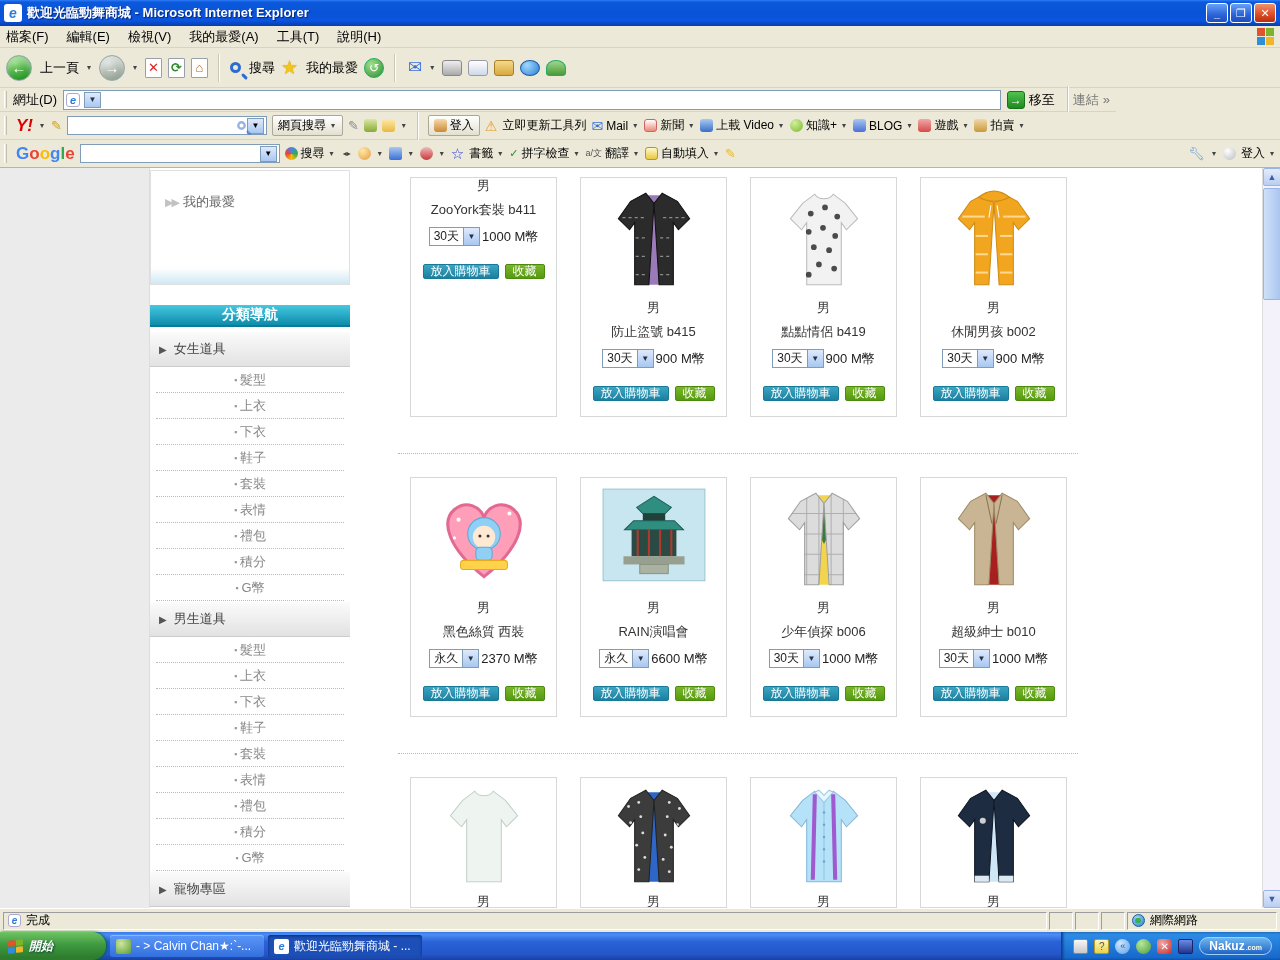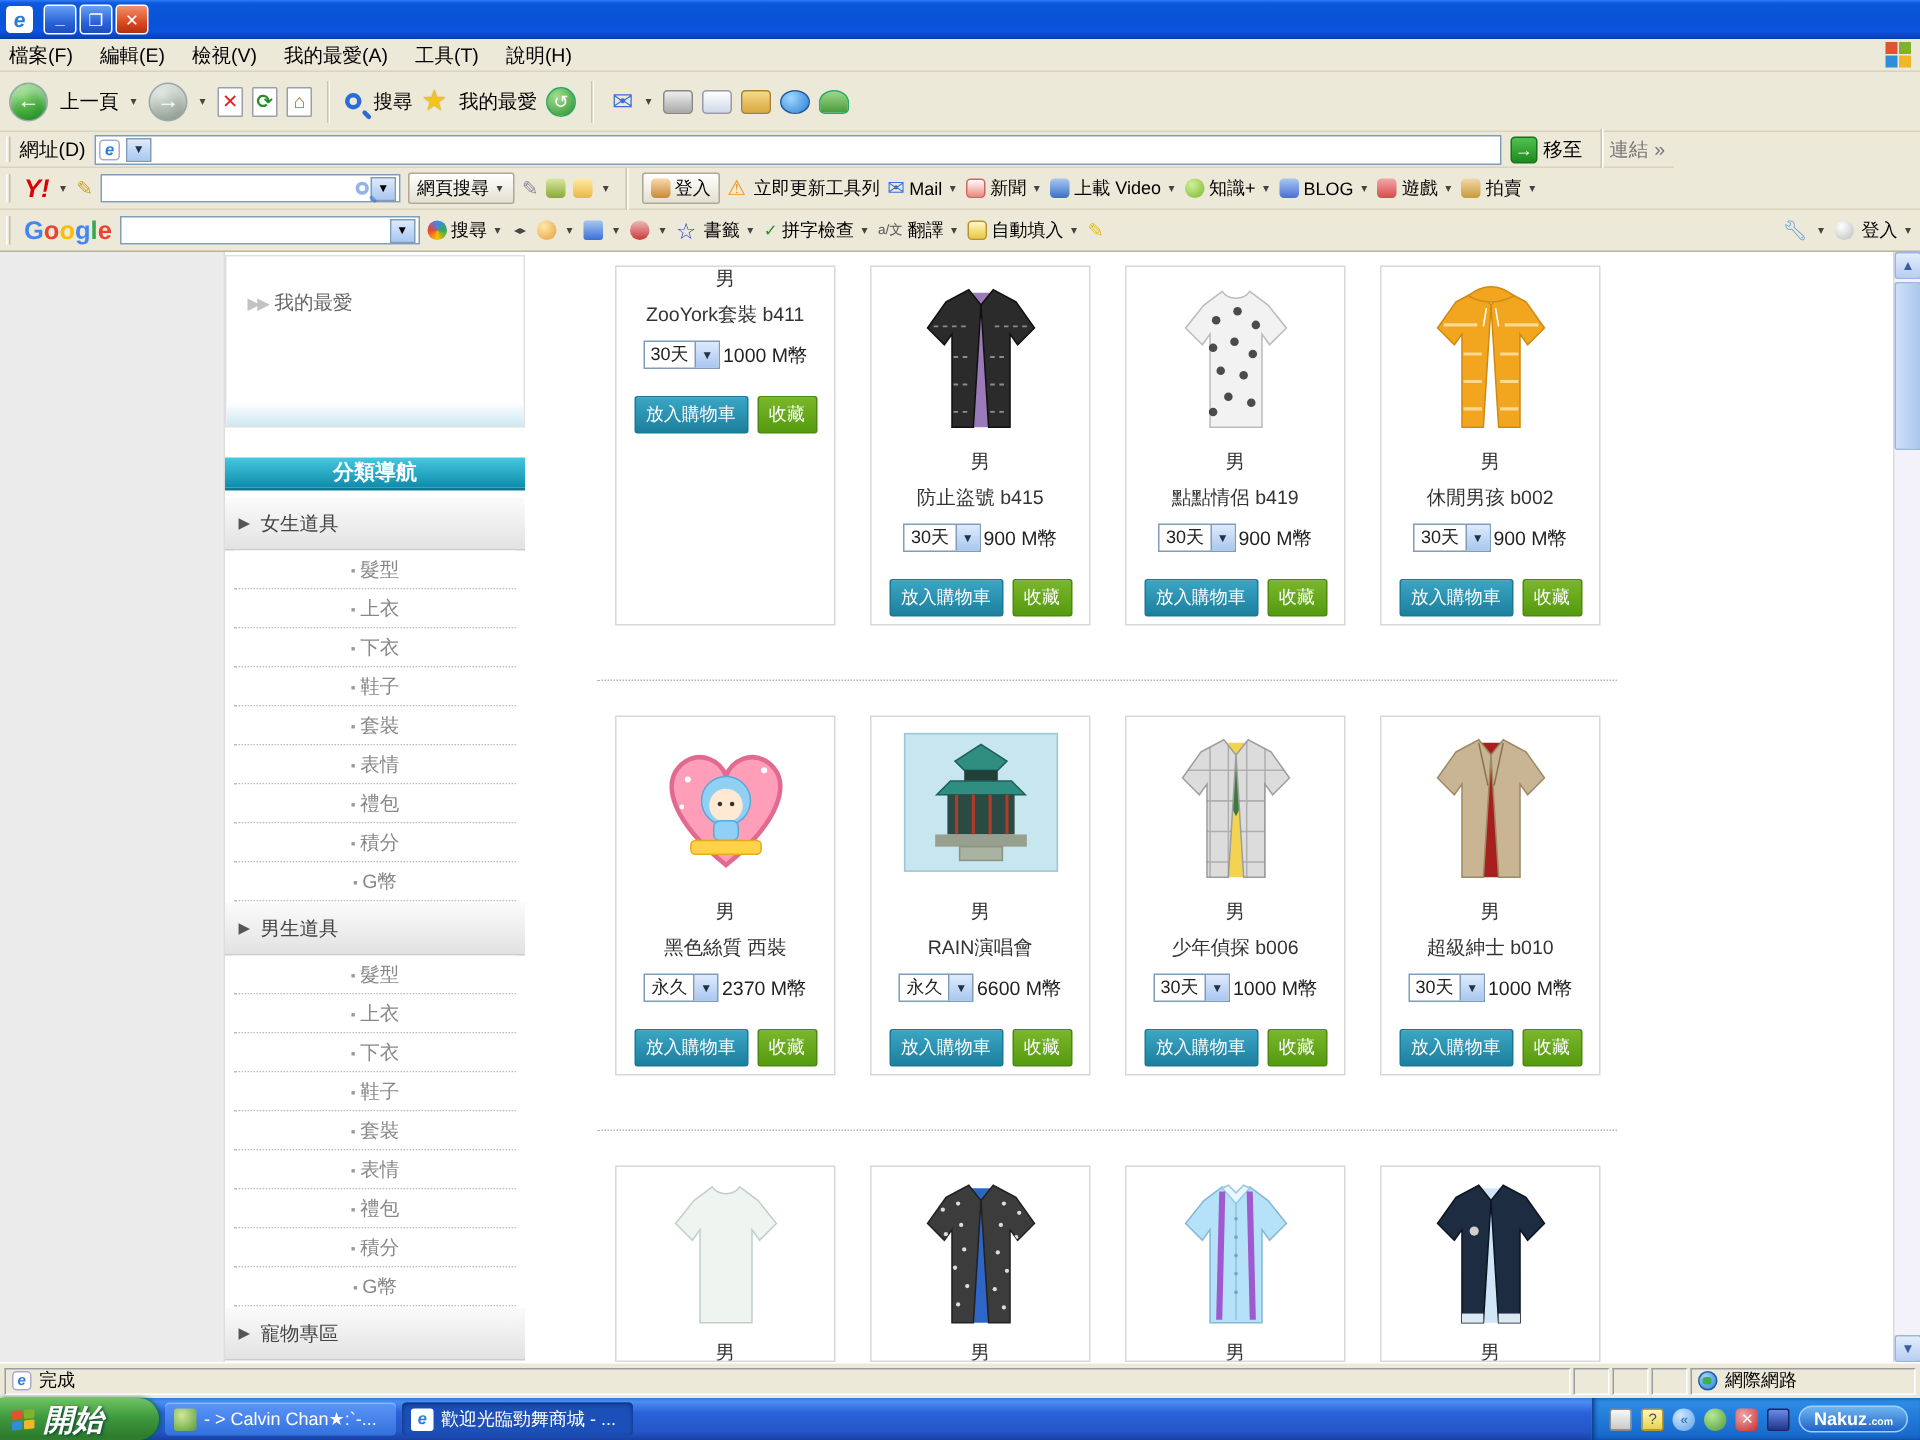--- a/index.html
+++ b/index.html
@@ -100,21 +100,21 @@
 .pimg svg{width:112px;height:116px}
 .pgender{font-size:13px;color:#333;line-height:16px}
 .pname{font-size:13px;color:#333;margin-top:7px}
 .prow{display:flex;align-items:center;margin-top:8px;gap:2px}
 .sel{display:inline-flex;align-items:center;border:1px solid #7f9db9;background:#fff;height:19px}
 .sel .selt{font-size:12px;padding:0 4px;color:#222}
 .sel .sela{width:16px;height:17px;background:linear-gradient(#dfeafc,#a8c7f0);border-left:1px solid #7f9db9;
  display:inline-flex;align-items:center;justify-content:center;font-size:8px;color:#234}
 .price{font-size:13px;color:#222}
 .pbtns{display:flex;gap:6px;margin-top:18px}
-.btn-cart,.btn-fav{height:25px;display:inline-flex;align-items:center;padding:0 7px;color:#fff;font-size:12px;
+.btn-cart,.btn-fav{height:15px;display:inline-flex;align-items:center;padding:0 7px;color:#fff;font-size:12px;
  border-radius:2px;border:1px solid #187a97;background:linear-gradient(#3aa6c4,#1d7f9e)}
 .btn-fav{border-color:#4c8a0e;background:linear-gradient(#7ab62a,#559a10)}
 
 #vscroll{position:absolute;top:168px;right:0;width:18px;height:740px;background:#f3f2fa;border-left:1px solid #dcdcdc}
 .sbtn{position:absolute;left:0;width:18px;height:18px;background:linear-gradient(#e3ecfb,#b9cef2);border:1px solid #98b4e8;
  border-radius:2px;color:#3a5da8;font-size:9px;display:flex;align-items:center;justify-content:center}
 #sthumb{position:absolute;left:0;top:20px;width:18px;height:112px;background:linear-gradient(90deg,#cfe0f8,#aac6f0);
  border:1px solid #98b4e8;border-radius:2px}
 
 #statusbar{position:absolute;top:908px;left:0;width:1280px;height:24px;background:#ece9d8;border-top:1px solid #fff;
@@ -124,40 +124,41 @@
 #statusbar .pane.main{flex:1}
 #statusbar .pane.tiny{width:24px}
 #statusbar .pane.zone{width:150px}
 .globe{width:13px;height:13px;border-radius:50%;background:radial-gradient(circle at 35% 30%,#9fd8ff,#2a7fd4);border:1px solid #1c5ca0;position:relative}
 .globe::after{content:"";position:absolute;left:2px;top:3px;width:6px;height:5px;background:#3fae4f;border-radius:2px}
 
 #taskbar{position:absolute;top:932px;left:0;width:1280px;height:28px;
  background:linear-gradient(#3a77e8 0%,#4b8df3 9%,#2a62d8 35%,#2456c8 80%,#1941a5 100%);display:flex;align-items:center}
 #startbtn{height:28px;width:106px;display:flex;align-items:center;gap:6px;padding:0 16px 0 8px;
  background:linear-gradient(#6fc463,#3f9a3f 45%,#2e7d2e 90%);border-radius:0 14px 14px 0;box-shadow:1px 0 3px #063;color:#fff;
- font-weight:bold;font-style:italic;font-size:20px;text-shadow:1px 1px 2px #143}
+ font-weight:bold;font-style:italic;font-size:12px;text-shadow:1px 1px 2px #143}
 .flag{display:grid;grid-template-columns:7px 7px;grid-gap:1px;transform:skewY(-6deg)}
 .flag i{width:7px;height:6px;border-radius:1px;display:block}
 .task{height:22px;margin-left:4px;width:154px;display:flex;align-items:center;gap:5px;padding:0 6px;border-radius:3px;
  background:linear-gradient(#5b97f8,#3470dd);box-shadow:inset 0 1px 0 #8ab6fc;color:#fff;font-size:12px;white-space:nowrap;overflow:hidden}
 .task.active{background:#1c50b8;box-shadow:inset 0 1px 3px #0a2c70}
 .task .tico{width:15px;height:15px;border-radius:2px;flex:none;display:inline-flex;align-items:center;justify-content:center;font-size:11px}
 #tray{margin-left:auto;height:28px;display:flex;align-items:center;gap:6px;padding:0 8px 0 12px;
  background:linear-gradient(#2f8fe8,#1565c8);box-shadow:inset 2px 0 3px #0a3c8a}
 .trayico{width:15px;height:15px;display:inline-flex;align-items:center;justify-content:center;font-size:10px;border-radius:2px}
 #nakuz{display:flex;align-items:baseline;gap:1px;background:linear-gradient(#6db6f0,#1f63c8);border:1px solid #9fd0f8;
  border-radius:10px;padding:1px 9px;color:#fff;font-weight:bold;font-size:12px}
 #nakuz .suf{font-size:7px;color:#ffe}
 .chev{width:15px;height:15px;border-radius:50%;background:radial-gradient(circle at 35% 30%,#cfe6ff,#5aa0e8);color:#1c5ca0;font-size:9px;display:inline-flex;align-items:center;justify-content:center}
 </style>
 </head>
 <body>
 
 <div id="titlebar">
   <span class="ie-ico">e</span>
+  <span class="ttl">歡迎光臨勁舞商城 - Microsoft Internet Explorer</span>
   <span class="winbtn">_</span>
   <span class="winbtn">❐</span>
   <span class="winbtn close">✕</span>
 </div>
 
 <div id="menubar">
   <span>檔案(F)</span>
   <span>編輯(E)</span>
   <span>檢視(V)</span>
   <span>我的最愛(A)</span>

